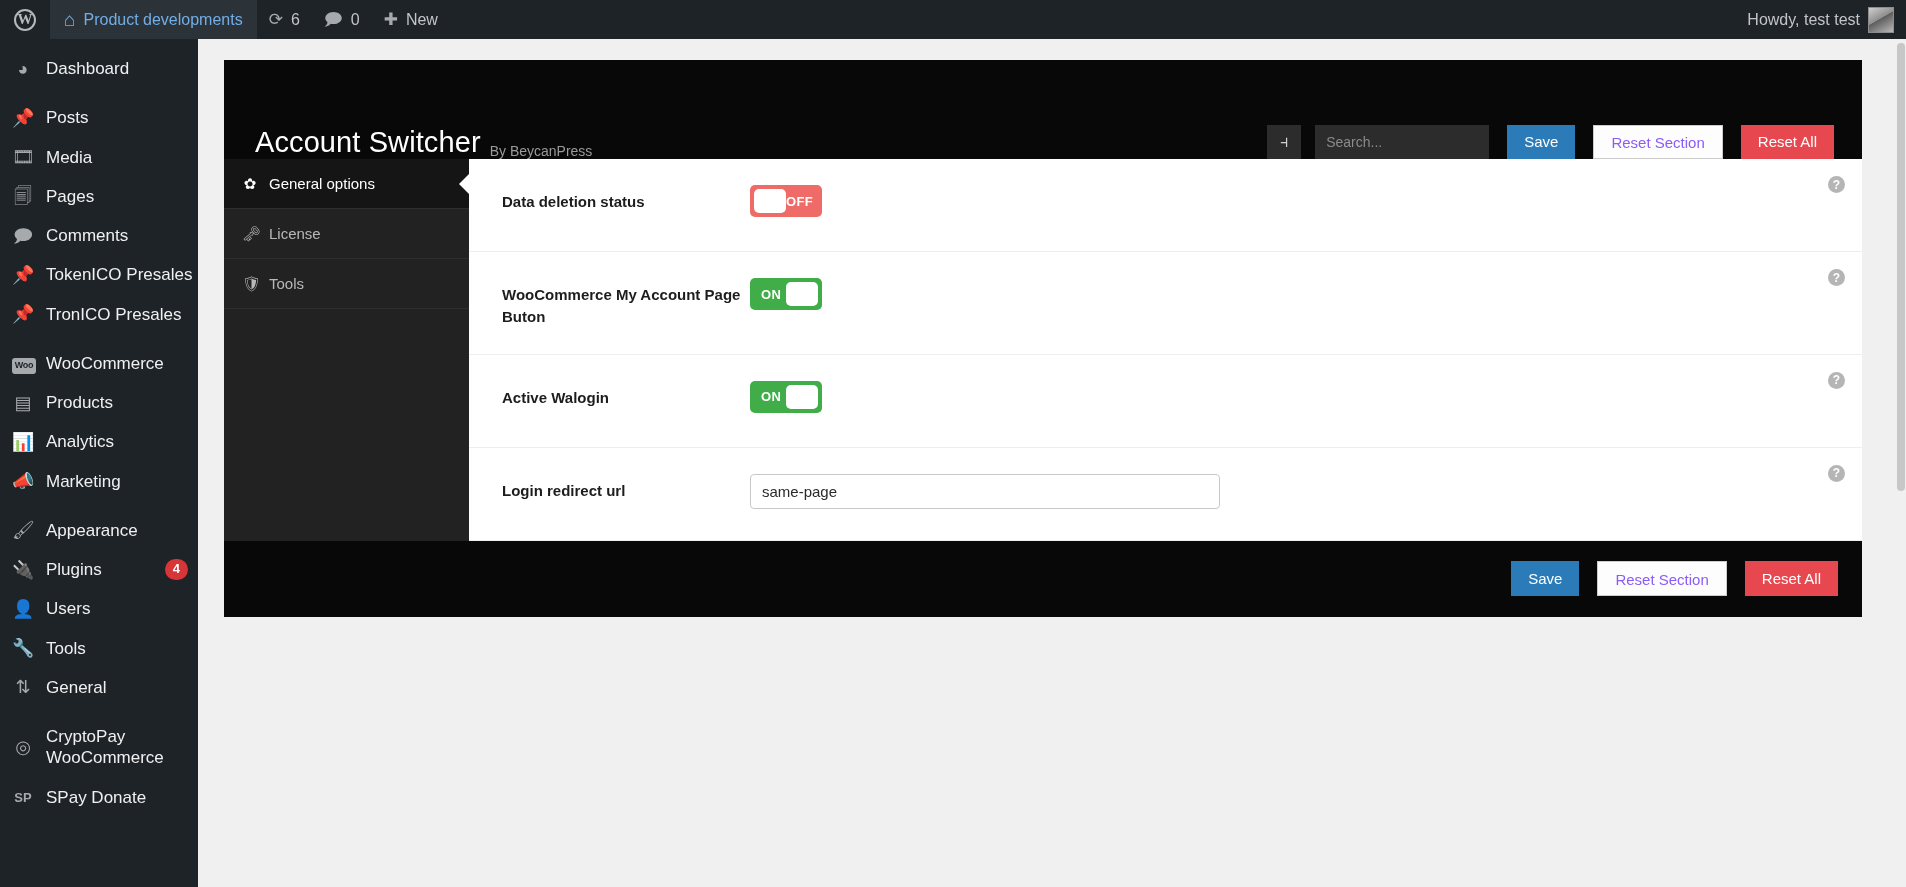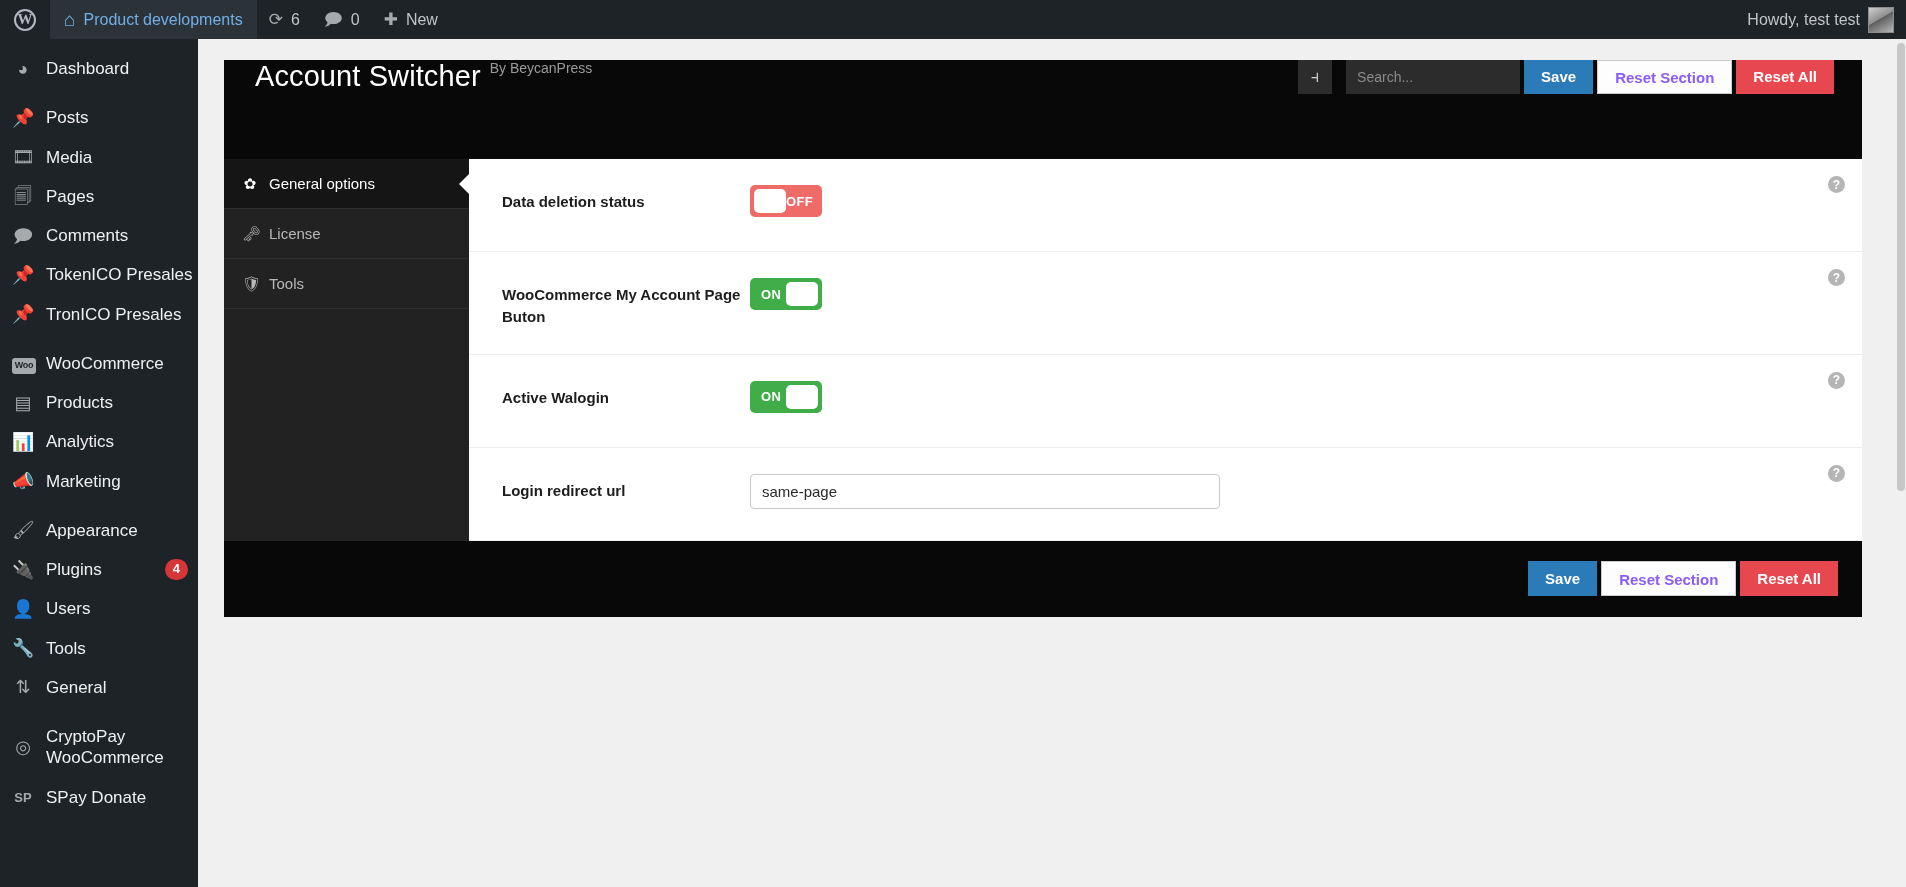--- a/index.html
+++ b/index.html
@@ -88,21 +88,21 @@
     background: #f0f0f1;
   }
   #panel {
     position: absolute; left: 26px; top: 21px;
     width: 1638px;
   }
 
   
   .panel-header {
     background: #080808; height: 99px;
-    display: flex; align-items: flex-start;
+    display: flex; align-items: flex-end;
     padding: 0 28px 0 31px;
   }
   .plugin-title {
     color: #ffffff; font-size: 29px; font-weight: normal;
     letter-spacing: .1px;
   }
   .plugin-by {
     color: #9a9a9a; font-size: 14px; margin-left: 9px;
   }
   .hdr-right { margin-left: auto; display: flex; align-items: center; gap: 0; }
@@ -114,24 +114,23 @@
   }
   .search-box {
     width: 174px; height: 34px; background: #2c2c2c;
     border: none; color: #cfcfcf; font-size: 14px;
     padding: 0 11px; margin-left: 14px;
     font-family: "Liberation Sans", sans-serif;
   }
   .search-box::placeholder { color: #8a8a8a; }
   .btn {
     height: 34px; border: none; cursor: pointer;
-    font-size: 15px; padding: 0 17px; margin-left: 4px;
+    font-size: 15px; padding: 0 17px; margin-left: 18px;
     font-family: "Liberation Sans", sans-serif;
     line-height: 34px;
-    font-weight: bold;
   }
   .btn-save { background: #2b7bb9; color: #fff; }
   .btn-reset-section { background: #fdfdfd; color: #8b5cf6; border: 1px solid #ccc; }
   .btn-reset-all { background: #e7484f; color: #fff; }
 
   
   .panel-body { display: flex; background: #fff; }
   .tabs {
     width: 245px; background: #222222;
     flex-shrink: 0; align-self: stretch;

